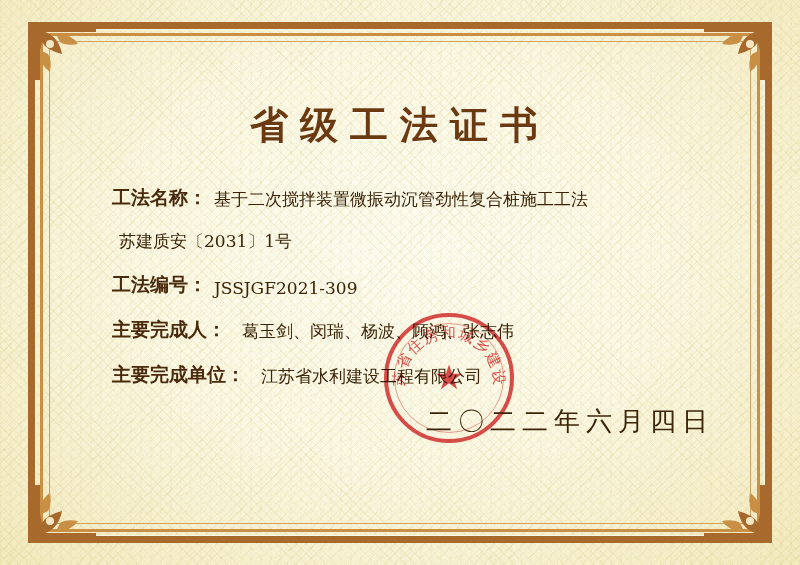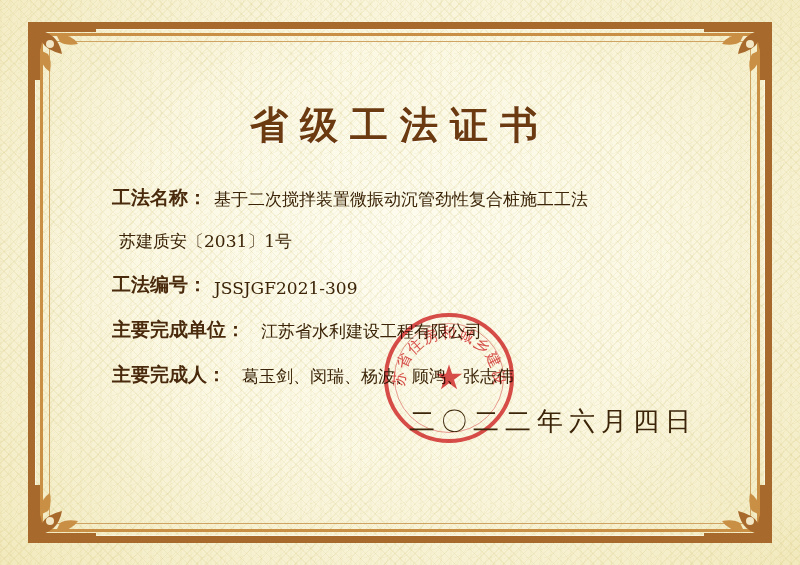--- a/index.html
+++ b/index.html
@@ -131,21 +131,21 @@
   
   .date-area {
     position: absolute;
     right: 18px;
     bottom: 52px;
     width: 420px;
     height: 120px;
   }
   .date-line {
     position: absolute;
-    right: 25px;
+    right: 8px;
     bottom: 22px;
     font-size: 26px;
     letter-spacing: 6px;
     color: #3b2408;
     white-space: nowrap;
     font-family: "DejaVu Serif", "Liberation Serif", serif;
   }
 
   .seal {
     position: absolute;
@@ -241,27 +241,27 @@
       <div class="field-row">
         <span class="field-value">苏建质安〔2031〕1号</span>
       </div>
 
       <div class="field-row">
         <span class="field-label">工法编号：</span>
         <span class="field-value">JSSJGF2021-309</span>
       </div>
 
       <div class="field-row value-indent">
+        <span class="field-label">主要完成人：</span>
+        <span class="field-value">葛玉剑、闵瑞、杨波、顾鸿、张志伟</span>
+      </div>
+
+      <div class="field-row value-indent">
         <span class="field-label">主要完成单位：</span>
         <span class="field-value">江苏省水利建设工程有限公司</span>
-      </div>
-
-      <div class="field-row value-indent">
-        <span class="field-label">主要完成人：</span>
-        <span class="field-value">葛玉剑、闵瑞、杨波、顾鸿、张志伟</span>
       </div>
 
     </div>
 
     <div class="date-area">
 
       <div class="seal">
         <svg class="seal-arc" viewBox="0 0 122 122">
           <defs>
             <path id="arcTop" d="M 16 66 A 45 45 0 0 1 106 66" fill="none"></path>

